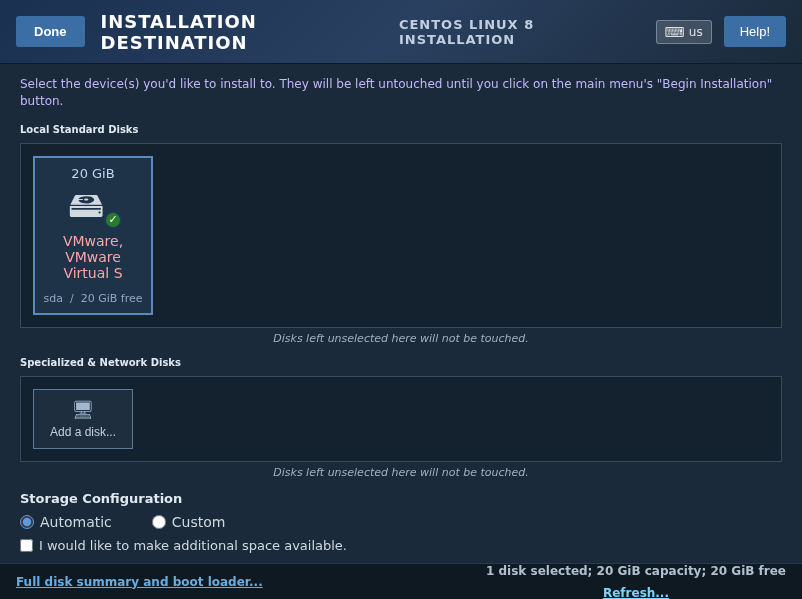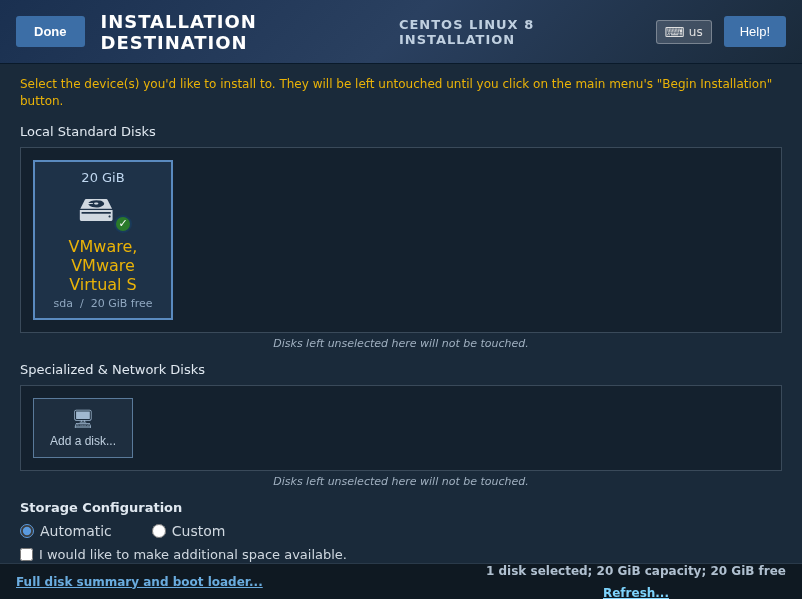--- a/index.html
+++ b/index.html
@@ -94,46 +94,46 @@
     
     .content {
       padding: 12px 20px 8px 20px;
       height: calc(599px - 64px - 36px);
       overflow-y: auto;
       color: #d0d8e0;
     }
 
     .description {
       font-size: 12px;
-      color: #eab308;
+      color: #c4b5fd;
       margin-bottom: 14px;
       line-height: 1.4;
     }
 
     
     .section-title {
-      font-size: 13px;
-      font-weight: normal;
+      font-size: 10px;
+      font-weight: bold;
       color: #e0e8f0;
       margin-bottom: 8px;
     }
 
     
     .disk-area {
       border: 1px solid #3a4a5a;
       background: rgba(0,0,0,0.2);
       padding: 12px;
       margin-bottom: 4px;
     }
 
     .disk-item {
       display: flex;
       flex-direction: column;
       align-items: center;
-      width: 140px;
+      width: 120px;
       padding: 8px;
       border: 2px solid #5a8abf;
       background: rgba(60,100,150,0.25);
       cursor: pointer;
     }
 
     .disk-size {
       font-size: 13px;
       color: #c0d8f0;
       margin-bottom: 6px;
@@ -161,24 +161,24 @@
       border-radius: 50%;
       display: flex;
       align-items: center;
       justify-content: center;
       font-size: 11px;
       color: white;
       border: 2px solid #1a3a5a;
     }
 
     .disk-name {
-      font-size: 16px;
-      color: #eab308;
+      font-size: 14px;
+      color: #fca5a5;
       text-align: center;
-      margin-bottom: 3px;
+      margin-bottom: 11px;
     }
 
     .disk-path {
       font-size: 11px;
       color: #90a8c0;
       text-align: center;
     }
 
     .disk-warning {
       text-align: center;

